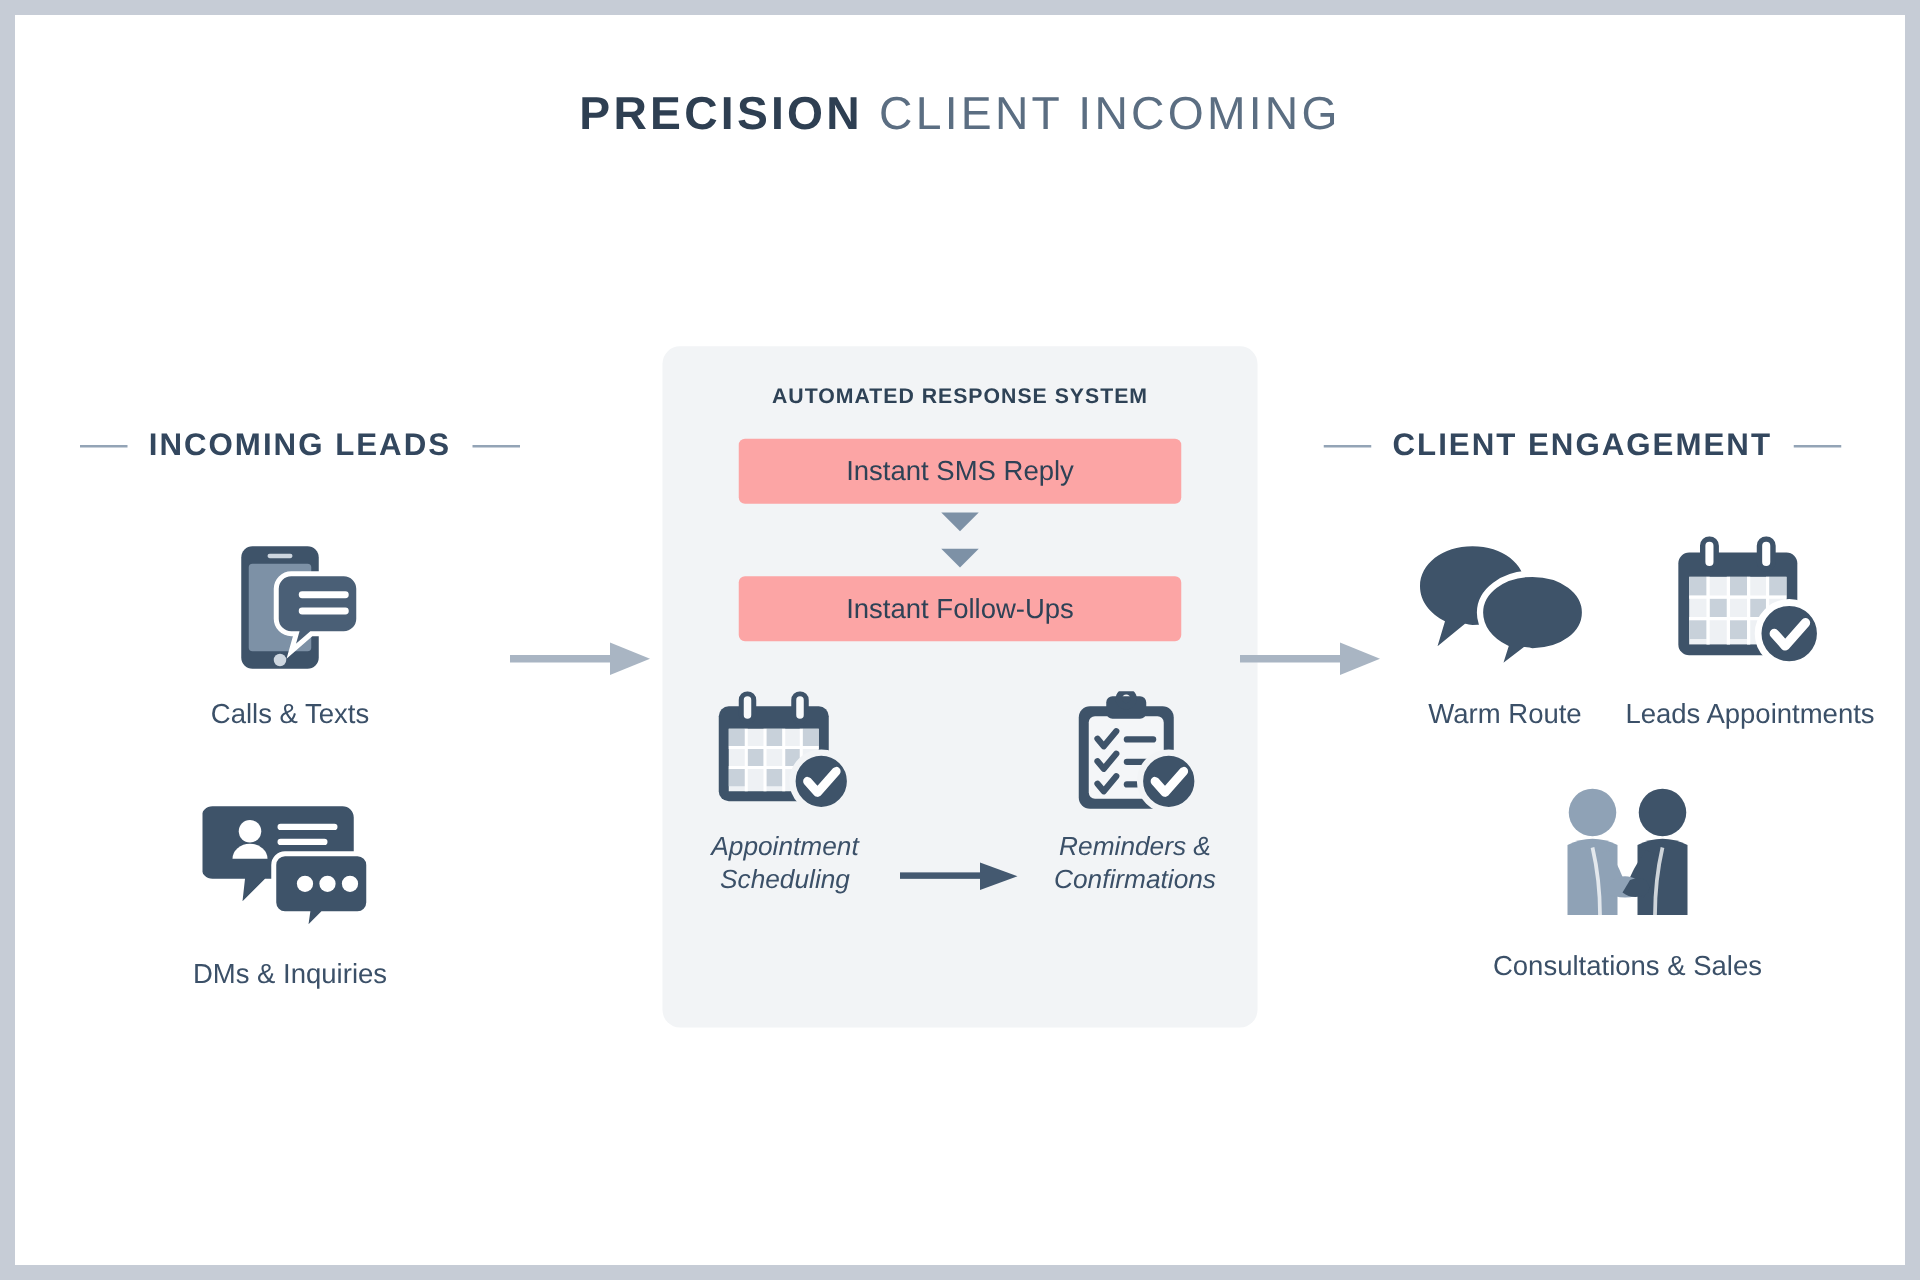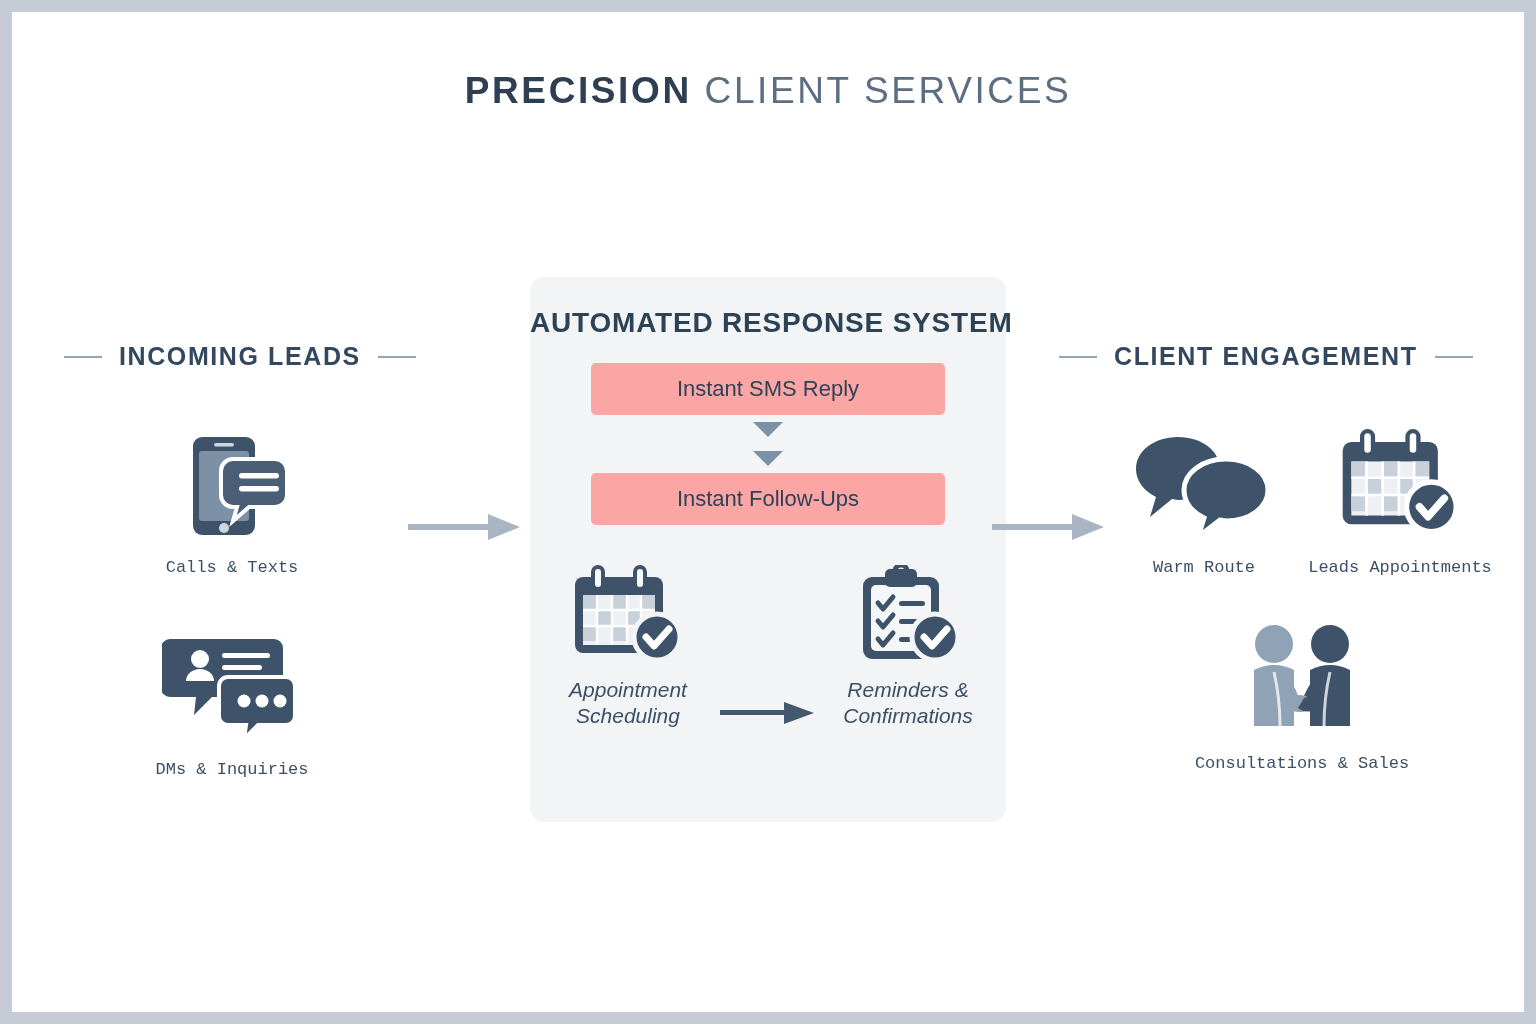--- a/index.html
+++ b/index.html
@@ -78,44 +78,43 @@
     width: 162px;
   }
   .icon-cell .glyph {
     height: 120px;
     display: flex;
     align-items: center;
     justify-content: center;
   }
   .icon-cell .cap {
     margin-top: 16px;
-    font-size: 17px;
+    font-size: 22px;
     color: #3b5068;
     text-align: center;
     line-height: 1.18;
     white-space: nowrap;
-    font-family: Liberation Mono, monospace;
   }
   #left-row2 { margin-top: 46px; }
   #left-row2 .icon-cell { width: 240px; }
 
   
   #panel {
     position: absolute;
     top: 265px;
     left: 518px;
     width: 476px;
     height: 545px;
     background: #f2f4f6;
     border-radius: 14px;
   }
   #panel-title {
     margin-top: 30px;
     text-align: center;
-    font-size: 28px;
+    font-size: 17px;
     font-weight: 700;
     letter-spacing: 0.8px;
     color: #2e4256;
     white-space: nowrap;
   }
   #steps {
     margin-top: 24px;
     display: flex;
     flex-direction: column;
     align-items: center;
@@ -192,21 +191,21 @@
   #conn-left  { top: 495px; left: 394px; }
   #conn-right { top: 495px; left: 978px; }
 </style>
 </head>
 <body>
 
 <div id="canvas">
 
   <div id="title">
     <span class="strong">PRECISION</span>
-    <span class="light">CLIENT SERVICES</span>
+    <span class="light">CLIENT INCOMING</span>
   </div>
 
   <div class="section-head" id="head-incoming">
     <span class="rule"></span>
     <span>INCOMING LEADS</span>
     <span class="rule"></span>
   </div>
 
   <div id="left-col">
 

